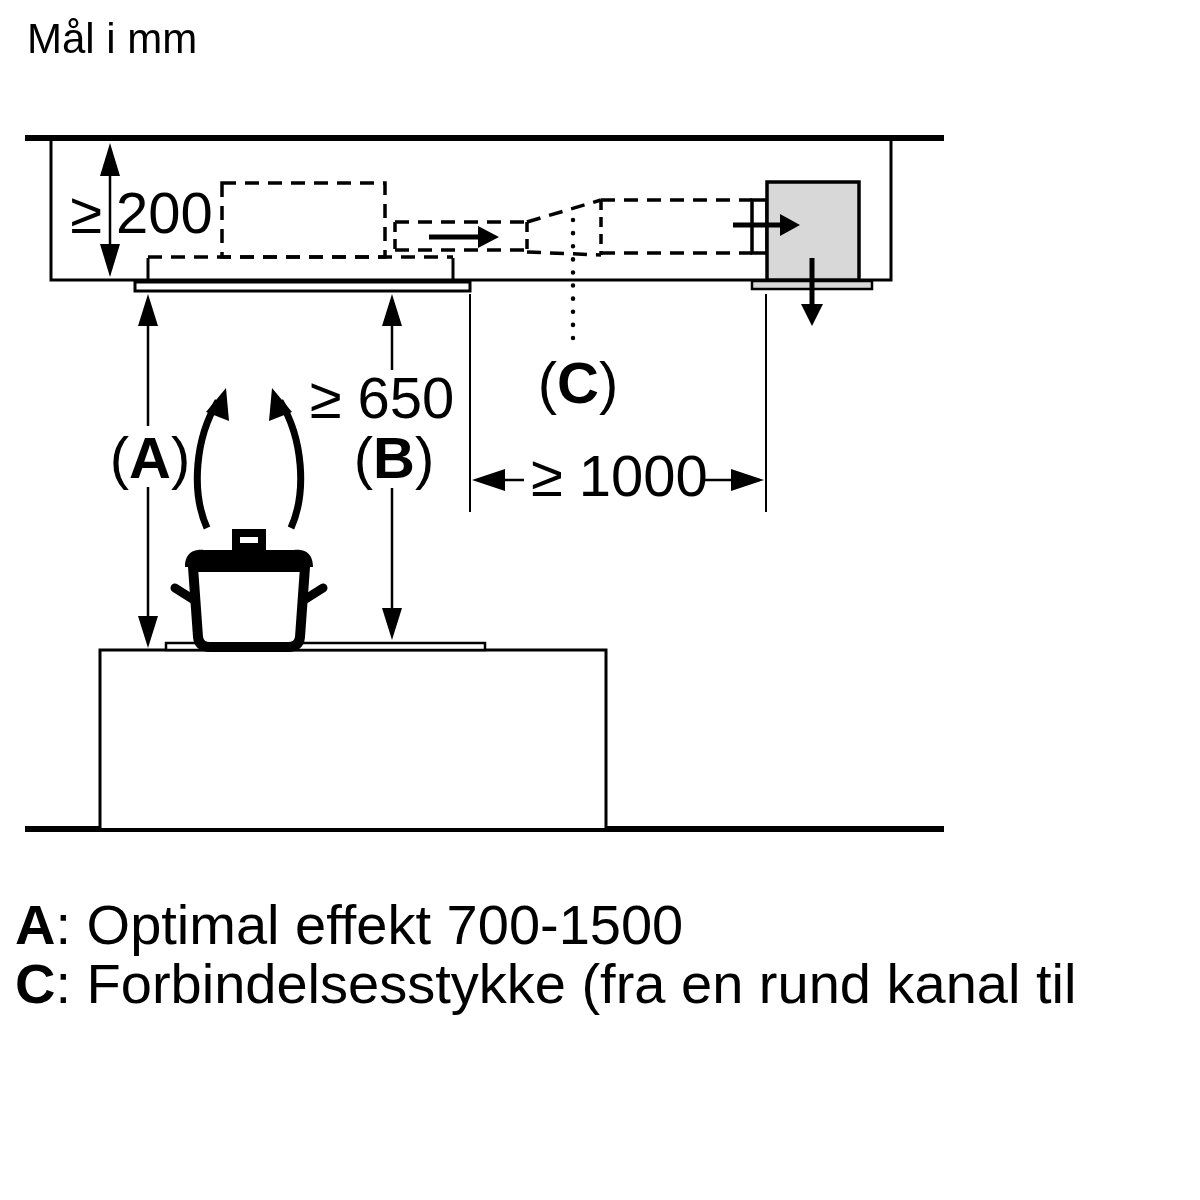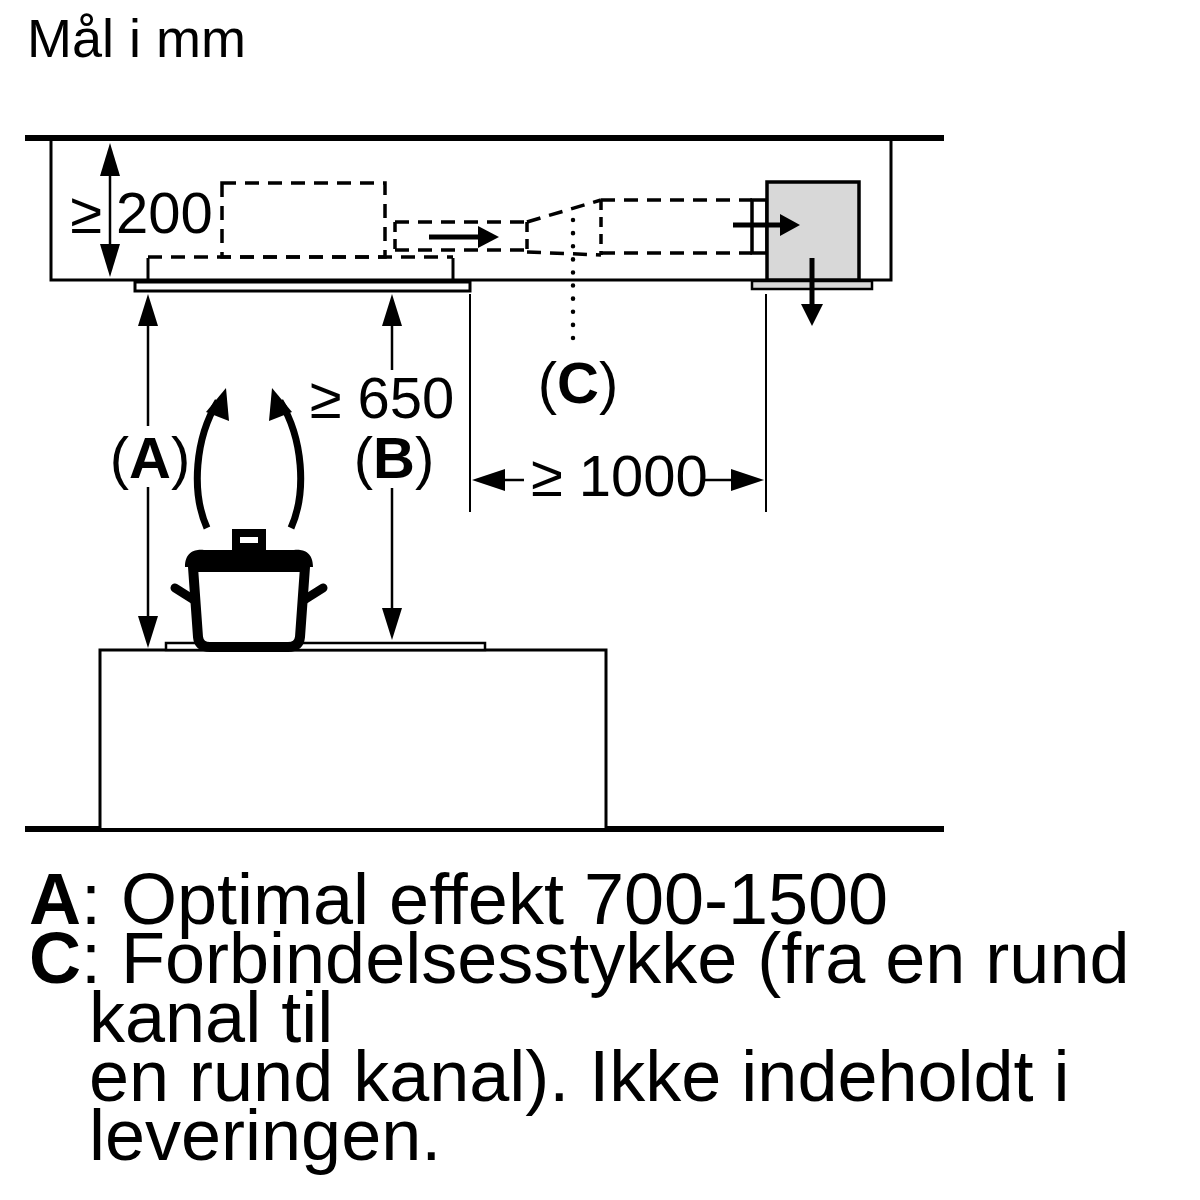--- a/index.html
+++ b/index.html
@@ -6,30 +6,30 @@
   body{
     width:1200px;height:1200px;
     background:#ffffff;
     position:relative;
     overflow:hidden;
     font-family:"Liberation Sans", sans-serif;
     color:#000;
   }
   .title{
     position:absolute;left:27px;top:10px;
-    font-size:54px;line-height:57px;
+    font-size:42px;line-height:57px;
     white-space:nowrap;
     text-align:right;
   }
   .diagram{
     position:absolute;left:0;top:0;
   }
   .legend{
-    position:absolute;left:15px;top:870px;width:1165px;
-    font-size:72px;line-height:59px;margin-left:14px;
+    position:absolute;left:15px;top:895px;width:1165px;
+    font-size:56px;line-height:59px;
   }
   .legend-item{padding-left:60px;text-indent:-60px;}
   .legend .k{font-weight:bold;}
   svg text{
     font-family:"Liberation Sans", sans-serif;
     font-size:58px;
     fill:#000;
   }
   svg .bold{font-weight:bold;}
 </style>
@@ -137,14 +137,14 @@
     <rect x="236" y="533" width="26" height="14" fill="#ffffff" stroke="#000" stroke-width="8"></rect>
     <path d="M185,567 C185,551 196,549 204,550 L294,550 C302,549 313,551 313,567 Z" fill="#000"></path>
     <path d="M193,567 L305,567 L300,637 Q299,647 288,647 L210,647 Q199,647 198,637 Z" fill="#ffffff" stroke="#000" stroke-width="10" stroke-linejoin="round"></path>
     <line x1="175" y1="588" x2="194" y2="600" stroke="#000" stroke-width="9" stroke-linecap="round"></line>
     <line x1="323" y1="588" x2="304" y2="600" stroke="#000" stroke-width="9" stroke-linecap="round"></line>
   </g>
 </svg>
 
 <div class="legend">
   <div class="legend-item"><span class="k">A</span><span>: </span><span>Optimal effekt 700-1500</span></div>
-  <div class="legend-item"><span class="k">C</span><span>: </span><span>Forbindelsesstykke (fra en rund kanal til</span><br><span>en rund kanal). Ikke indeholdt i leveringen.</span></div>
+  <div class="legend-item"><span class="k">C</span><span>: </span><span>Forbindelsesstykke (fra en rund kanal til</span><br></div>
 </div>
 
 </body></html>

